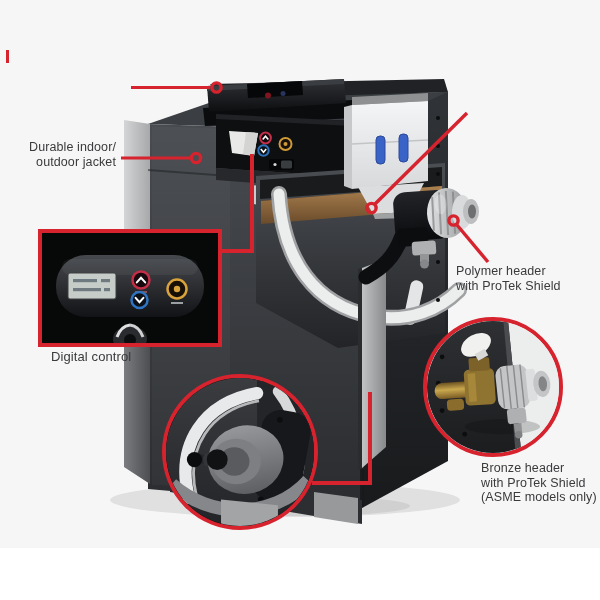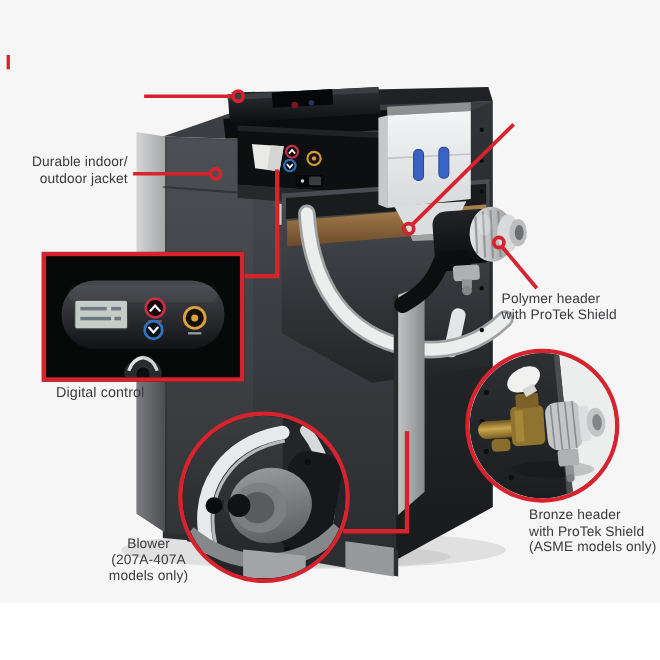--- a/index.html
+++ b/index.html
@@ -311,16 +311,13 @@
   </div>
 
   <div class="label ta-r" id="lbl-jacket">Durable indoor/
 outdoor jacket</div>
   <div class="label" id="lbl-digital">Digital control</div>
   <div class="label" id="lbl-polymer">Polymer header
 with ProTek Shield</div>
   <div class="label" id="lbl-bronze">Bronze header
 with ProTek Shield
 (ASME models only)</div>
-  <div class="label ta-c" id="lbl-blower">Blower
-(207A-407A
-models only)</div>
 </div>
 
 </body></html>

